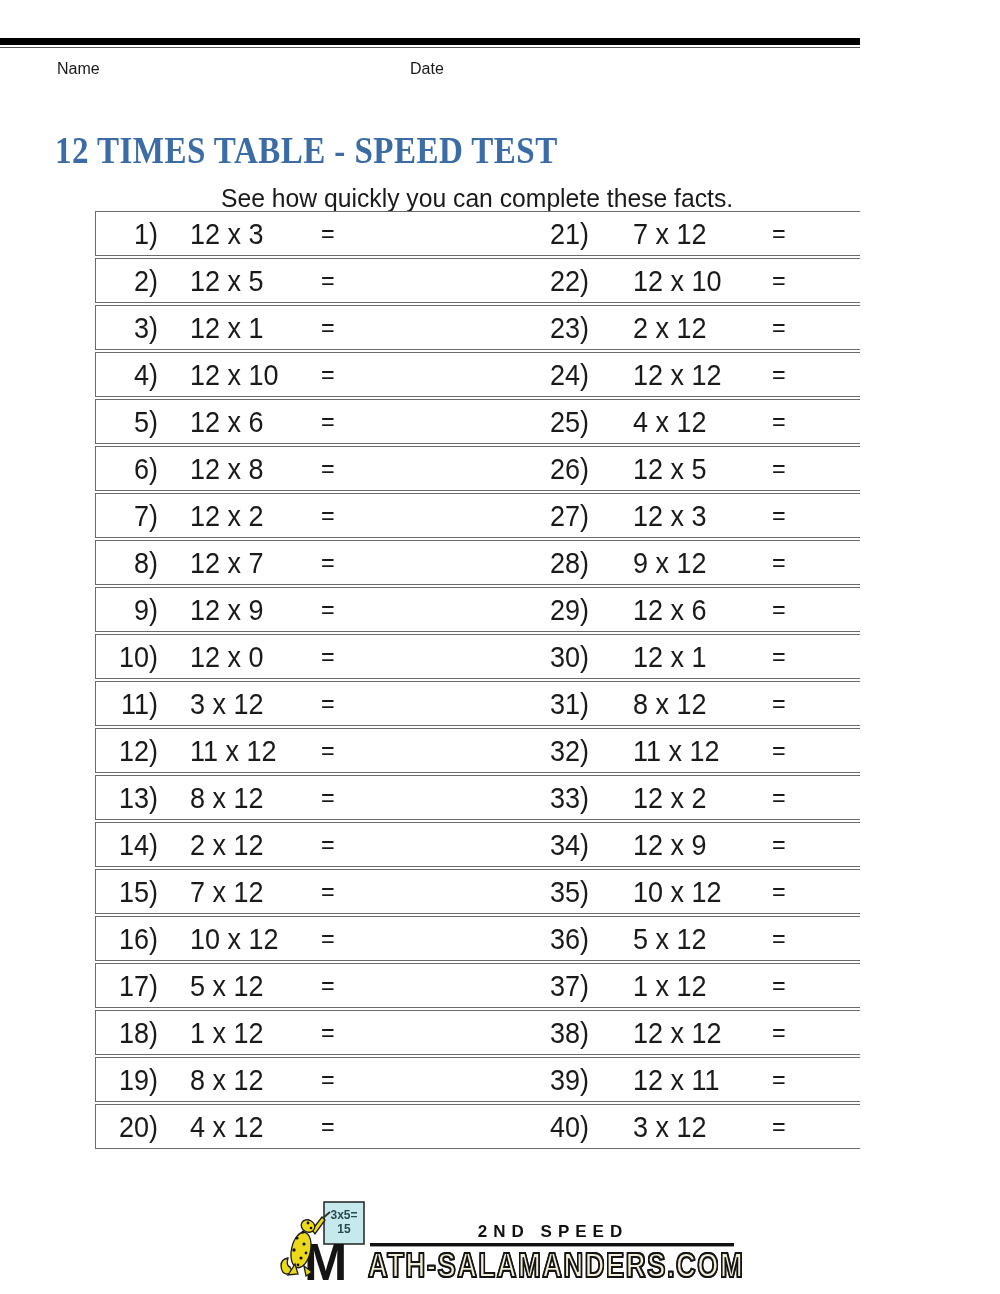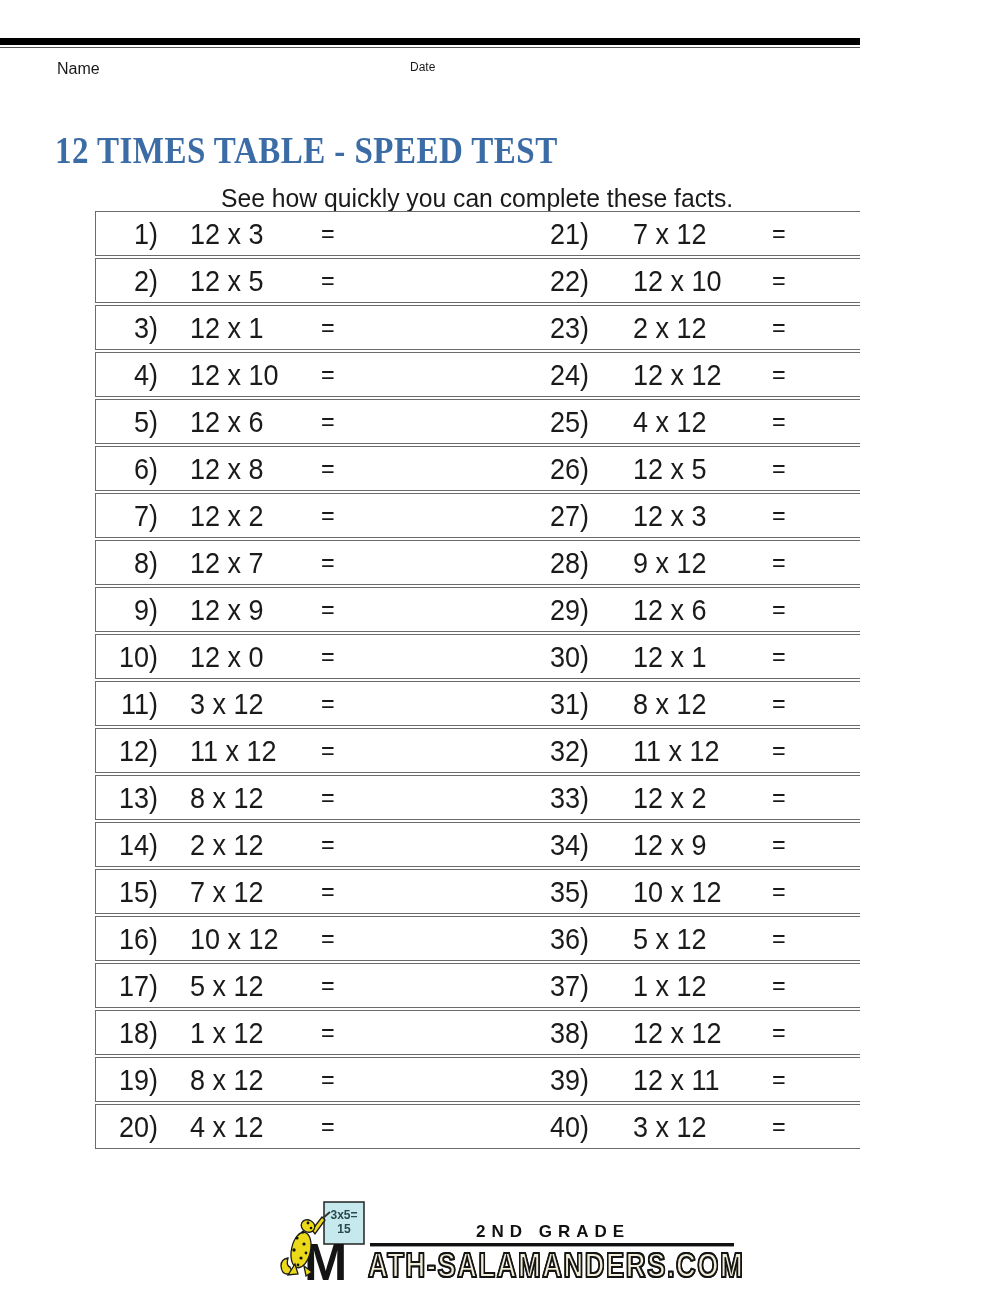--- a/index.html
+++ b/index.html
@@ -5,21 +5,21 @@
   html,body{margin:0;padding:0;background:#ffffff;}
   .page{position:relative;width:860px;height:1294px;background:#ffffff;overflow:hidden;
         font-family:"Liberation Sans",sans-serif;color:#1a1a1a;}
 
   
   .topbar{position:absolute;left:0;top:38px;width:1000px;height:7px;background:#000;}
   .topbar-thin{position:absolute;left:0;top:47px;width:1000px;height:1px;background:#555;}
 
   
   .name-label{position:absolute;left:57px;top:60px;font-size:16px;}
-  .date-label{position:absolute;left:410px;top:60px;font-size:12px;}
+  .date-label{position:absolute;left:410px;top:60px;font-size:16px;}
 
   
   .grade-badge{position:absolute;left:861px;top:63px;width:88px;height:84px;
                border:2px solid #b4b4b4;background:#fff;box-sizing:border-box;}
   .grade-badge svg{width:100%;height:100%;display:block;}
 
   .page-title{position:absolute;left:55px;top:103px;font-family:"Liberation Serif",serif;
               font-size:38px;color:#3b6ca5;white-space:nowrap;display:inline-block;
               transform:scaleX(0.87);transform-origin:0 50%;letter-spacing:0.5px;}
   .subtitle{position:absolute;left:221px;top:157px;font-size:26px;white-space:nowrap;
@@ -294,18 +294,18 @@
             <circle cx="16" cy="54" r="1.7"></circle>
           <circle cx="23" cy="62" r="1.6"></circle>
             <circle cx="30" cy="27" r="1.4"></circle>
             <circle cx="20" cy="69" r="1.4"></circle>
           <circle cx="26" cy="48" r="1.6"></circle>
             <circle cx="28" cy="57" r="1.4"></circle>
             <circle cx="33" cy="32" r="1.3"></circle>
         </g>
       </svg>
     </div>
-    <div class="footer-grade">2ND GRADE</div>
+    <div class="footer-grade">2ND SPEED</div>
     <div class="footer-rule"></div>
     <div class="footer-site">ATH-SALAMANDERS.COM</div>
   </div>
 
 </div>
 
 </body></html>

